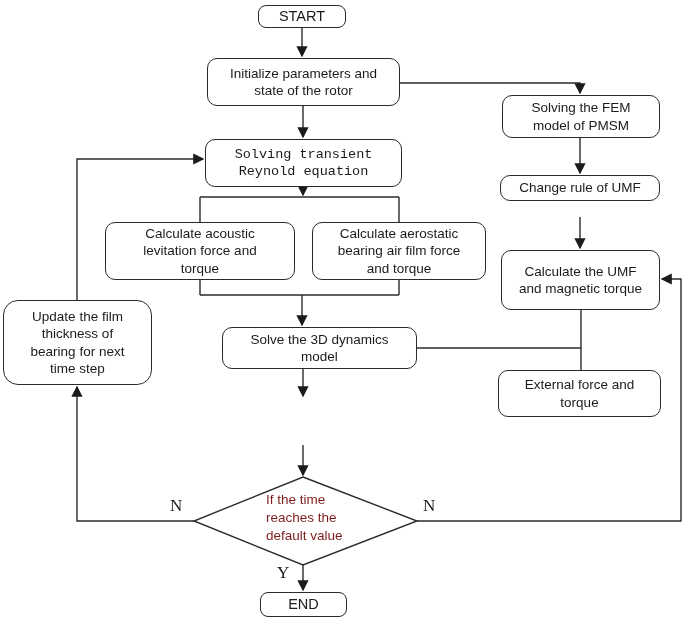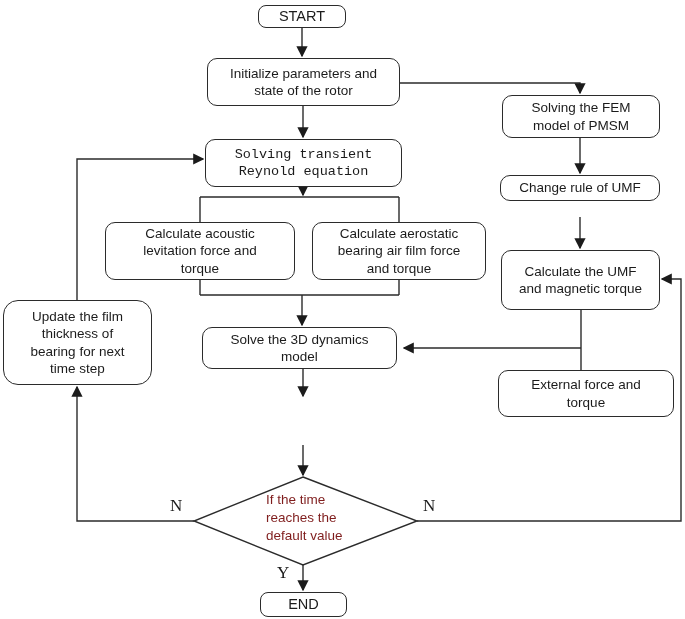--- a/index.html
+++ b/index.html
@@ -102,21 +102,21 @@
 levitation force and
 torque</span>
   </div>
 
   <div class="node" style="left:312px; top:222px; width:174px; height:58px;">
     <span>Calculate aerostatic
 bearing air film force
 and torque</span>
   </div>
 
-  <div class="node" style="left:202px; top:327px; width:195px; height:42px;">
+  <div class="node" style="left:222px; top:327px; width:195px; height:42px;">
     <span>Solve the 3D dynamics
 model</span>
   </div>
 
 
   <div class="node" style="left:3px; top:300px; width:149px; height:85px; border-radius:15px;">
     <span>Update the film
 thickness of
 bearing for next
 time step</span>
@@ -129,21 +129,21 @@
 
   <div class="node" style="left:500px; top:175px; width:160px; height:26px;">
     <span>Change rule of UMF</span>
   </div>
 
   <div class="node" style="left:501px; top:250px; width:159px; height:60px;">
     <span>Calculate the UMF
 and magnetic torque</span>
   </div>
 
-  <div class="node" style="left:498px; top:370px; width:176px; height:47px;">
+  <div class="node" style="left:498px; top:370px; width:163px; height:47px;">
     <span>External force and
 torque</span>
   </div>
 
   <div class="node terminator" style="left:260px; top:592px; width:87px; height:25px;">
     <span>END</span>
   </div>
 
   <div class="decision-label">If the time
 reaches the

